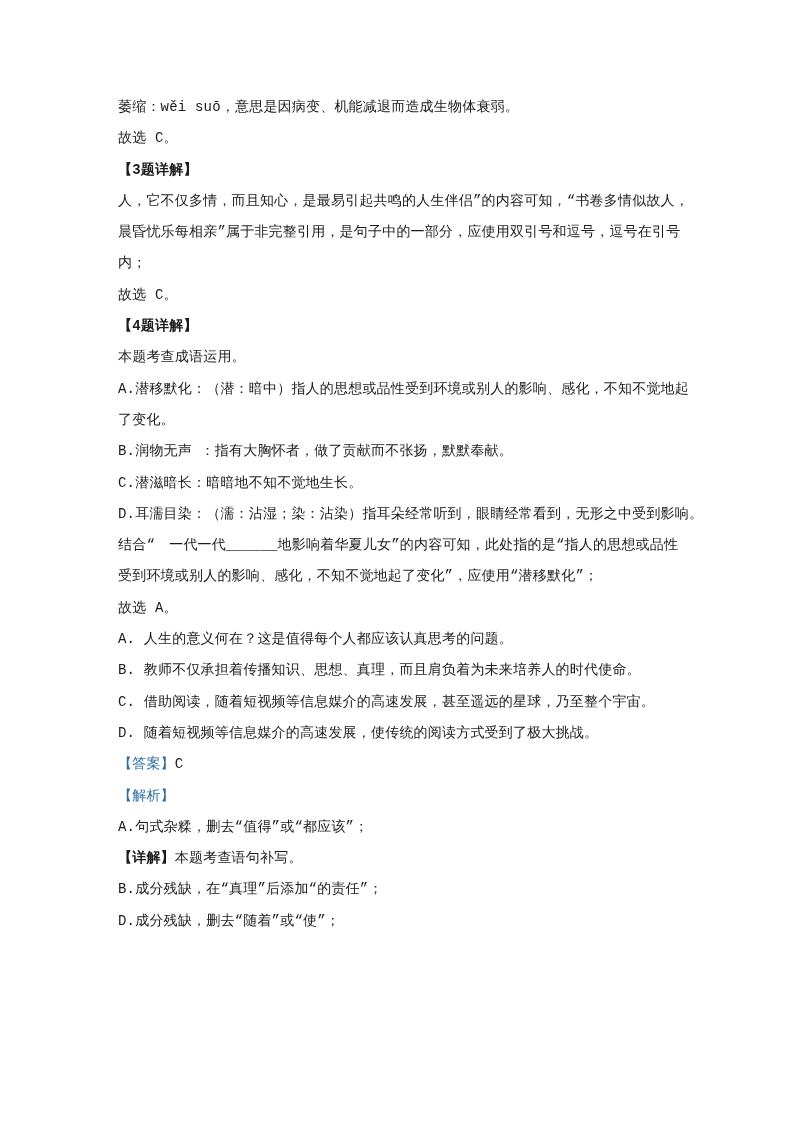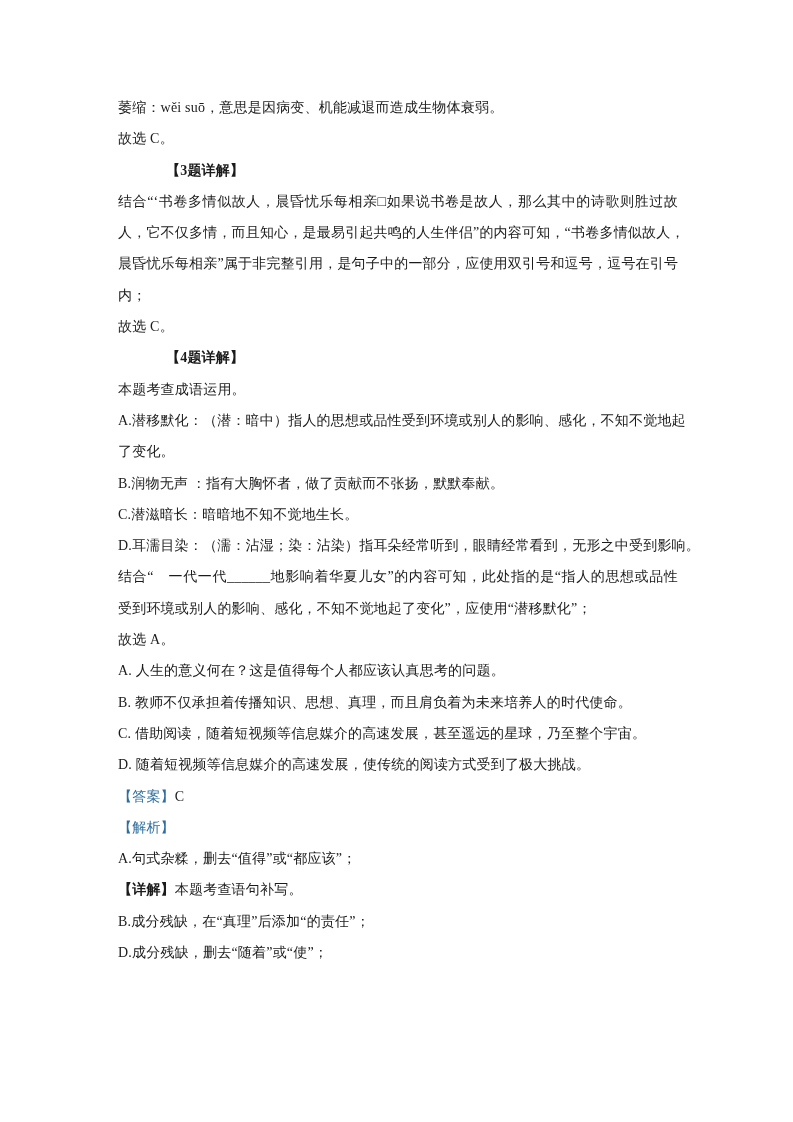--- a/index.html
+++ b/index.html
@@ -6,21 +6,21 @@
     margin: 0;
     padding: 0;
     background: #ffffff;
   }
   .page {
     position: relative;
     width: 793px;
     height: 1122px;
     background: var(--page-bg, #ffffff);
     overflow: hidden;
-    font-family: Liberation Serif, serif;
+    font-family: Liberation Mono, monospace;
     color: var(--text-color, #1b1b1b);
   }
   .doc {
     position: absolute;
     left: 118px;
     top: 92px;
     width: 560px;
     font-size: 14px;
   }
   .line {
@@ -28,40 +28,38 @@
     line-height: 31.3px;
     white-space: nowrap;
     letter-spacing: 0.2px;
   }
   .just {
     text-align: justify;
     text-align-last: justify;
   }
   .heading {
     font-weight: bold;
-    margin-left: 48px;
   }
   .blue {
     color: var(--accent-blue, #2e6e9e);
   }
   .bold {
     font-weight: bold;
   }
 </style>
 </head>
 <body>
 
 <div class="page">
   <div class="doc">
 
     <div class="line">萎缩：wěi suō，意思是因病变、机能减退而造成生物体衰弱。</div>
     <div class="line">故选 C。</div>
 
     <div class="line heading">【3题详解】</div>
-    <div class="line just">结合“‘书卷多情似故人，晨昏忧乐每相亲□如果说书卷是故人，那么其中的诗歌则胜过故</div>
     <div class="line just">人，它不仅多情，而且知心，是最易引起共鸣的人生伴侣”的内容可知，“书卷多情似故人，</div>
     <div class="line just">晨昏忧乐每相亲”属于非完整引用，是句子中的一部分，应使用双引号和逗号，逗号在引号</div>
     <div class="line">内；</div>
     <div class="line">故选 C。</div>
 
     <div class="line heading">【4题详解】</div>
     <div class="line">本题考查成语运用。</div>
     <div class="line just">A.潜移默化：（潜：暗中）指人的思想或品性受到环境或别人的影响、感化，不知不觉地起</div>
     <div class="line">了变化。</div>
     <div class="line">B.润物无声 ：指有大胸怀者，做了贡献而不张扬，默默奉献。</div>

